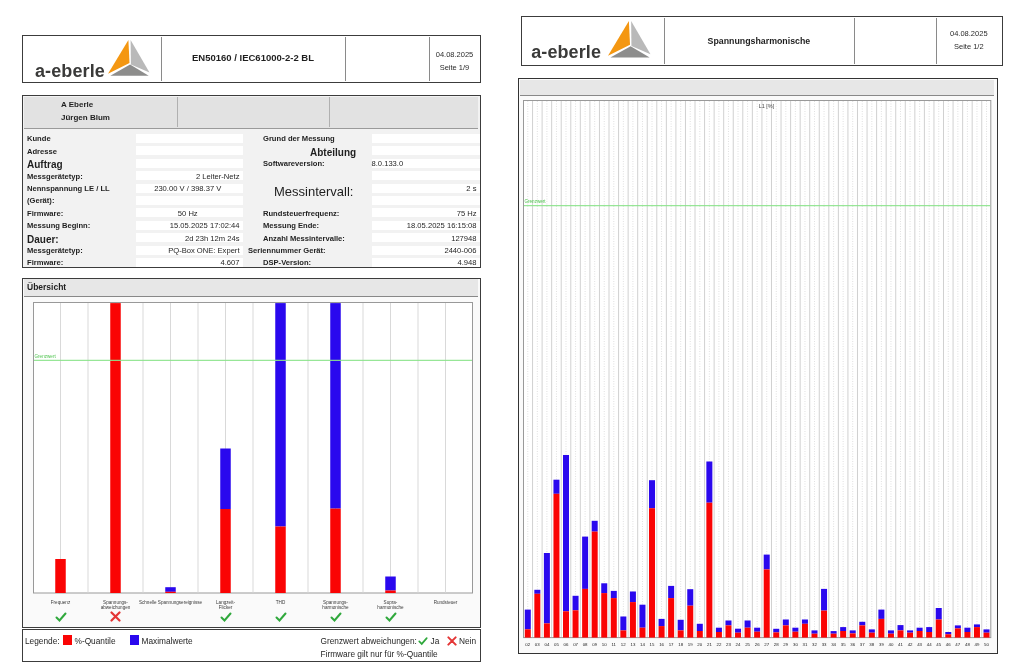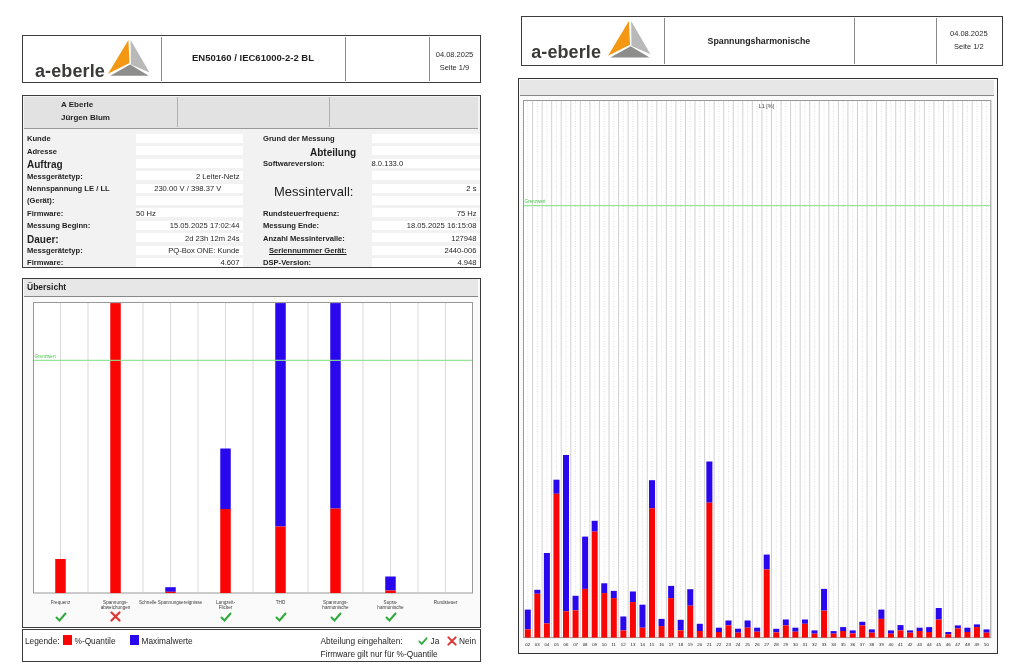--- a/index.html
+++ b/index.html
@@ -46,40 +46,40 @@
 <div class="abs" style="left:27px;top:183.9px;font-weight:bold;font-size:7.6px;">Nennspannung LE / LL</div>
 <div class="abs" style="left:136px;top:183.9px;width:103.5px;text-align:center;font-size:7.6px;">230.00 V / 398.37 V</div>
 <div class="abs" style="left:274px;top:183.9px;font-weight:normal;font-size:13px;">Messintervall:</div>
 <div class="abs" style="left:371.5px;top:183.9px;width:105px;text-align:right;font-size:7.6px;">2 s</div>
 <div class="abs" style="left:136px;top:195.9px;width:106.5px;height:9px;background:#fff;"></div>
 <div class="abs" style="left:371.5px;top:195.9px;width:108px;height:9px;background:#fff;"></div>
 <div class="abs" style="left:27px;top:196.3px;font-weight:bold;font-size:7.6px;">(Gerät):</div>
 <div class="abs" style="left:136px;top:208.3px;width:106.5px;height:9px;background:#fff;"></div>
 <div class="abs" style="left:371.5px;top:208.3px;width:108px;height:9px;background:#fff;"></div>
 <div class="abs" style="left:27px;top:208.7px;font-weight:bold;font-size:7.6px;">Firmware:</div>
-<div class="abs" style="left:136px;top:208.7px;width:103.5px;text-align:left;font-size:7.6px;">50 Hz</div>
+<div class="abs" style="left:136px;top:208.7px;width:103.5px;text-align:center;font-size:7.6px;">50 Hz</div>
 <div class="abs" style="left:263px;top:208.7px;font-weight:bold;font-size:7.6px;">Rundsteuerfrequenz:</div>
 <div class="abs" style="left:371.5px;top:208.7px;width:105px;text-align:right;font-size:7.6px;">75 Hz</div>
 <div class="abs" style="left:136px;top:220.7px;width:106.5px;height:9px;background:#fff;"></div>
 <div class="abs" style="left:371.5px;top:220.7px;width:108px;height:9px;background:#fff;"></div>
 <div class="abs" style="left:27px;top:221.1px;font-weight:bold;font-size:7.6px;">Messung Beginn:</div>
 <div class="abs" style="left:136px;top:221.1px;width:103.5px;text-align:right;font-size:7.6px;">15.05.2025 17:02:44</div>
 <div class="abs" style="left:263px;top:221.1px;font-weight:bold;font-size:7.6px;">Messung Ende:</div>
 <div class="abs" style="left:371.5px;top:221.1px;width:105px;text-align:right;font-size:7.6px;">18.05.2025 16:15:08</div>
 <div class="abs" style="left:136px;top:233.1px;width:106.5px;height:9px;background:#fff;"></div>
 <div class="abs" style="left:371.5px;top:233.1px;width:108px;height:9px;background:#fff;"></div>
 <div class="abs" style="left:27px;top:233.5px;font-weight:bold;font-size:10px;">Dauer:</div>
 <div class="abs" style="left:136px;top:233.5px;width:103.5px;text-align:right;font-size:7.6px;">2d 23h 12m 24s</div>
 <div class="abs" style="left:263px;top:233.5px;font-weight:bold;font-size:7.6px;">Anzahl Messintervalle:</div>
 <div class="abs" style="left:371.5px;top:233.5px;width:105px;text-align:right;font-size:7.6px;">127948</div>
 <div class="abs" style="left:136px;top:245.5px;width:106.5px;height:9px;background:#fff;"></div>
 <div class="abs" style="left:371.5px;top:245.5px;width:108px;height:9px;background:#fff;"></div>
 <div class="abs" style="left:27px;top:245.9px;font-weight:bold;font-size:7.6px;">Messgerätetyp:</div>
-<div class="abs" style="left:136px;top:245.9px;width:103.5px;text-align:right;font-size:7.6px;">PQ-Box ONE: Kunde</div>
-<div class="abs" style="left:269px;top:245.9px;font-weight:bold;font-size:7.6px;text-decoration:underline;">Seriennummer Gerät:</div>
+<div class="abs" style="left:136px;top:245.9px;width:103.5px;text-align:right;font-size:7.6px;">PQ-Box ONE: Expert</div>
+<div class="abs" style="left:248px;top:245.9px;font-weight:bold;font-size:7.6px;">Seriennummer Gerät:</div>
 <div class="abs" style="left:371.5px;top:245.9px;width:105px;text-align:right;font-size:7.6px;">2440-006</div>
 <div class="abs" style="left:136px;top:257.9px;width:106.5px;height:9px;background:#fff;"></div>
 <div class="abs" style="left:371.5px;top:257.9px;width:108px;height:9px;background:#fff;"></div>
 <div class="abs" style="left:27px;top:258.3px;font-weight:bold;font-size:7.6px;">Firmware:</div>
 <div class="abs" style="left:136px;top:258.3px;width:103.5px;text-align:right;font-size:7.6px;">4.607</div>
 <div class="abs" style="left:263px;top:258.3px;font-weight:bold;font-size:7.6px;">DSP-Version:</div>
 <div class="abs" style="left:371.5px;top:258.3px;width:105px;text-align:right;font-size:7.6px;">4.948</div>
 <div class="abs" style="left:22px;top:277.5px;width:457px;height:348px;border:1.5px solid #3c3c3c;background:#fafafa;"></div>
 <div class="abs" style="left:23.5px;top:279px;width:454px;height:16.5px;background:#e7e7e7;border-bottom:1px solid #888;"></div>
 <div class="abs" style="left:27px;top:282px;font-weight:bold;font-size:8.5px;">Übersicht</div>
@@ -140,21 +140,21 @@
 <svg style="position:absolute;left:384.5px;top:610.5px;" width="12" height="12" viewBox="0 0 12 12">
     <path d="M1.5 6.5 L4.5 9.5 L10.5 2.5" fill="none" stroke="#2fa83c" stroke-width="2.0" stroke-linecap="round"></path>
   </svg>
 <div class="abs" style="left:400.5px;top:599.5px;width:90px;text-align:center;font-size:4.6px;line-height:5.6px;color:#3a3a3a;">Rundsteuer</div>
 <div class="abs" style="left:22px;top:629px;width:457px;height:30.5px;border:1.5px solid #3c3c3c;background:#fff;"></div>
 <div class="abs" style="left:25px;top:635.5px;font-size:8.3px;">Legende:</div>
 <div class="abs" style="left:62.7px;top:634.5px;width:9px;height:10px;background:#fa0404;"></div>
 <div class="abs" style="left:74.5px;top:635.5px;font-size:8.3px;">%-Quantile</div>
 <div class="abs" style="left:129.6px;top:634.5px;width:9px;height:10px;background:#2a08ee;"></div>
 <div class="abs" style="left:141.5px;top:635.5px;font-size:8.3px;">Maximalwerte</div>
-<div class="abs" style="left:320.5px;top:635.5px;font-size:8.3px;">Abteilung eingehalten:</div>
+<div class="abs" style="left:320.5px;top:635.5px;font-size:8.3px;">Grenzwert abweichungen:</div>
 <svg style="position:absolute;left:418.0px;top:635.5px;" width="10" height="10" viewBox="0 0 12 12">
     <path d="M1.5 6.5 L4.5 9.5 L10.5 2.5" fill="none" stroke="#2fa83c" stroke-width="2.0" stroke-linecap="round"></path>
   </svg>
 <div class="abs" style="left:430.5px;top:635.5px;font-size:8.3px;">Ja</div>
 <svg style="position:absolute;left:447.0px;top:635.5px;" width="10" height="10" viewBox="0 0 11 11">
     <path d="M1.5 1.5 L9.5 9.5 M9.5 1.5 L1.5 9.5" fill="none" stroke="#e43535" stroke-width="2.2" stroke-linecap="round"></path>
   </svg>
 <div class="abs" style="left:459px;top:635.5px;font-size:8.3px;">Nein</div>
 <div class="abs" style="left:320.5px;top:648.5px;font-size:8.3px;">Firmware gilt nur für %-Quantile</div>
 <div class="abs" style="left:521px;top:16px;width:480px;height:48px;border:1.5px solid #3c3c3c;background:#fff;"></div>

